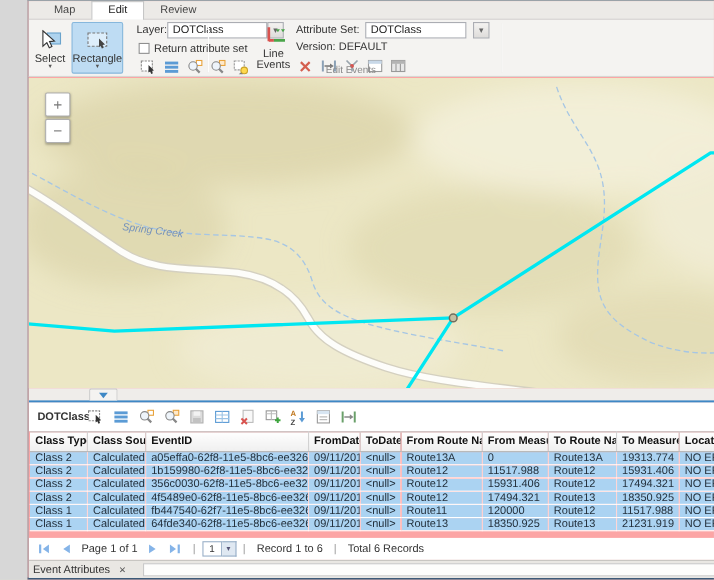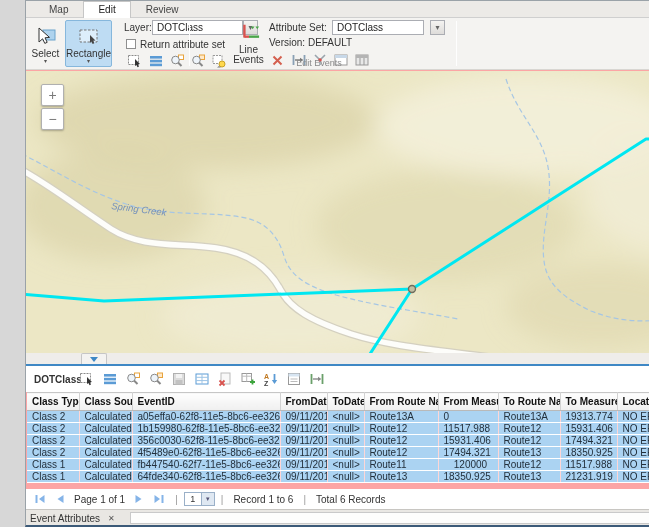--- a/index.html
+++ b/index.html
@@ -408,21 +408,21 @@
             <td style="background: rgb(171, 211, 242);">18350.925</td>
             <td style="background: rgb(171, 211, 242);">NO ERROR</td>
           </tr>
           <tr>
             <td style="background: rgb(171, 211, 242);">Class 1</td>
             <td style="background: rgb(171, 211, 242);">Calculated</td>
             <td style="background: rgb(171, 211, 242);">fb447540-62f7-11e5-8bc6-ee32641d5ec9</td>
             <td style="background: rgb(171, 211, 242);">09/11/2015</td>
             <td style="background: rgb(171, 211, 242);">&lt;null&gt;</td>
             <td style="background: rgb(171, 211, 242);">Route11</td>
-            <td style="background: rgb(171, 211, 242); text-align: center;">120000</td>
+            <td style="background: rgb(171, 211, 242);">120000</td>
             <td style="background: rgb(171, 211, 242);">Route12</td>
             <td style="background: rgb(171, 211, 242);">11517.988</td>
             <td style="background: rgb(171, 211, 242);">NO ERROR</td>
           </tr>
           <tr>
             <td style="background: rgb(171, 211, 242);">Class 1</td>
             <td style="background: rgb(171, 211, 242);">Calculated</td>
             <td style="background: rgb(171, 211, 242);">64fde340-62f8-11e5-8bc6-ee32641d5ec9</td>
             <td style="background: rgb(171, 211, 242);">09/11/2015</td>
             <td style="background: rgb(171, 211, 242);">&lt;null&gt;</td>

